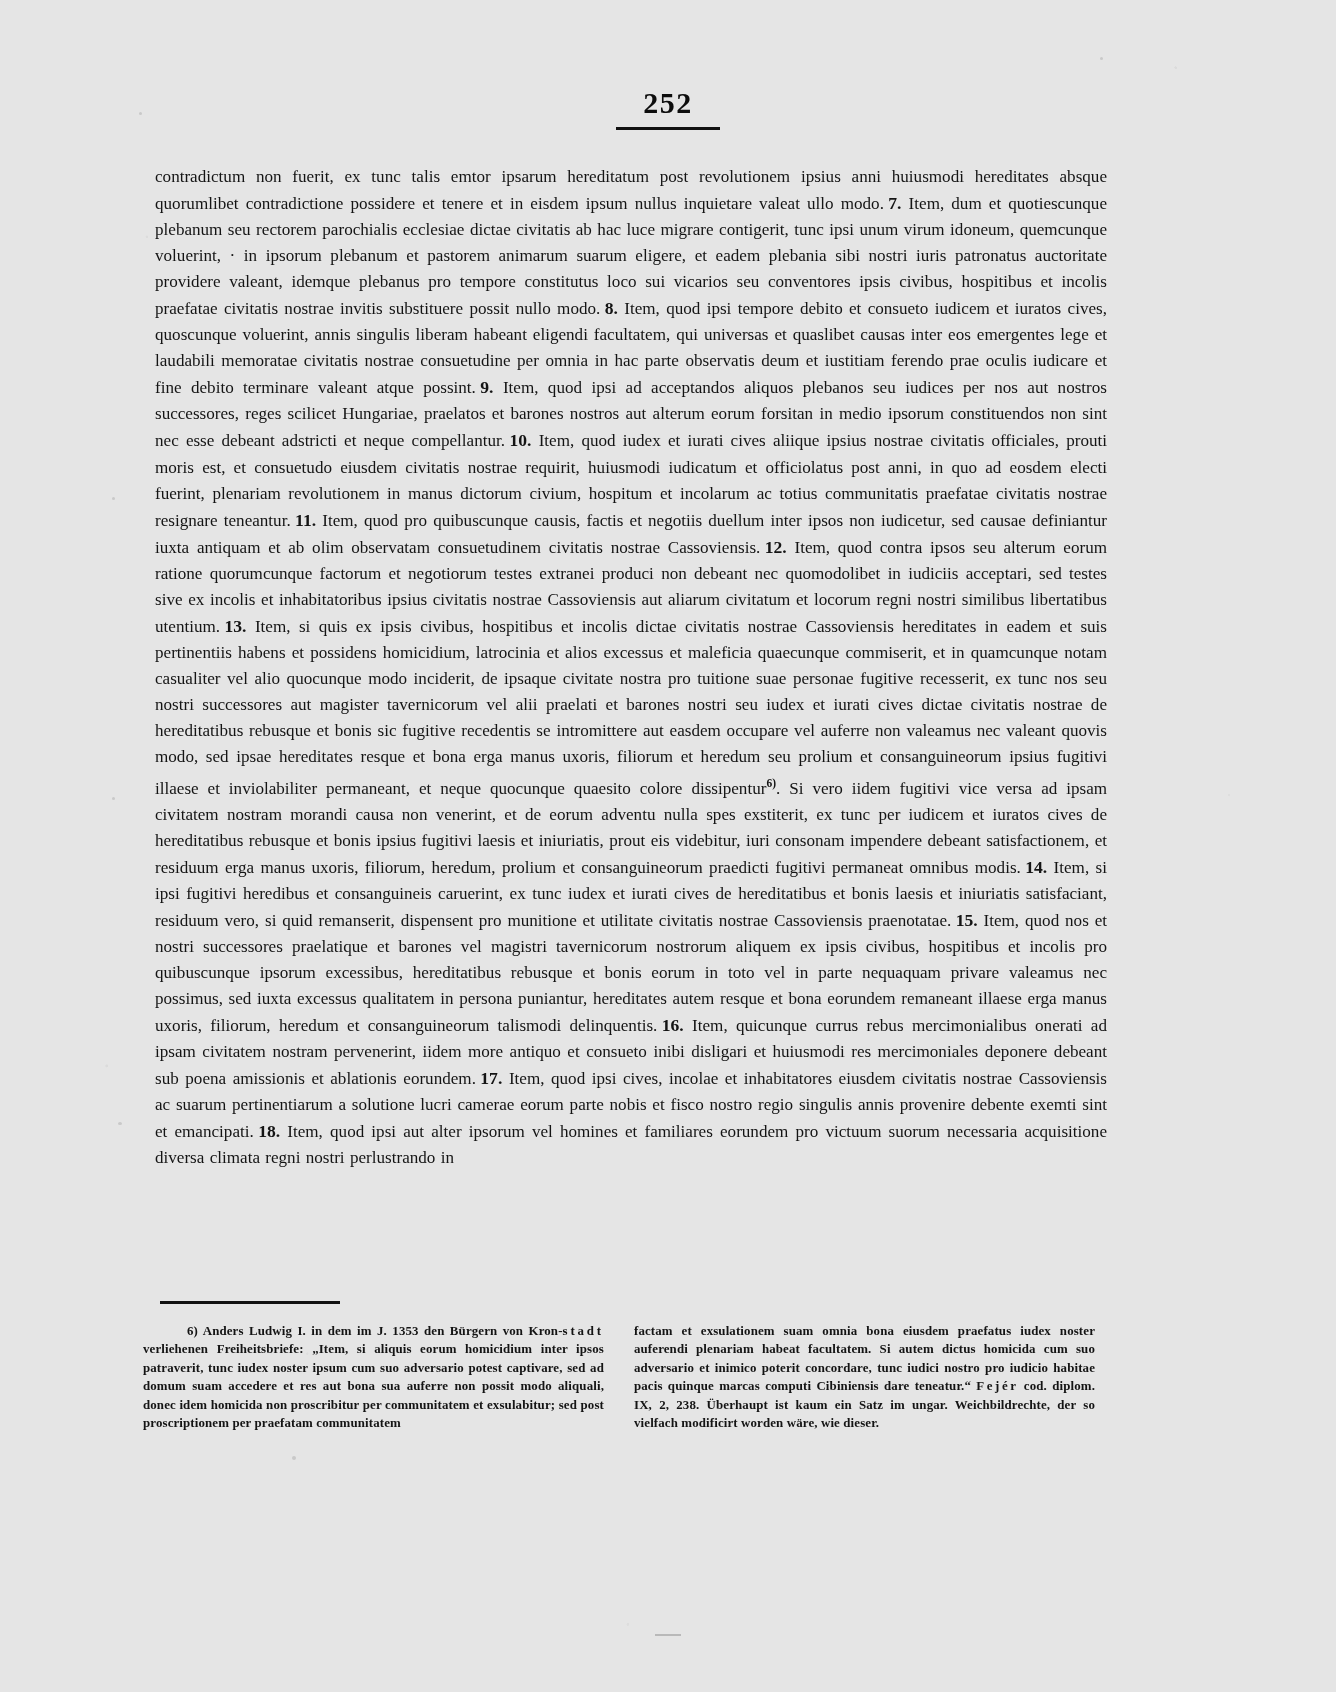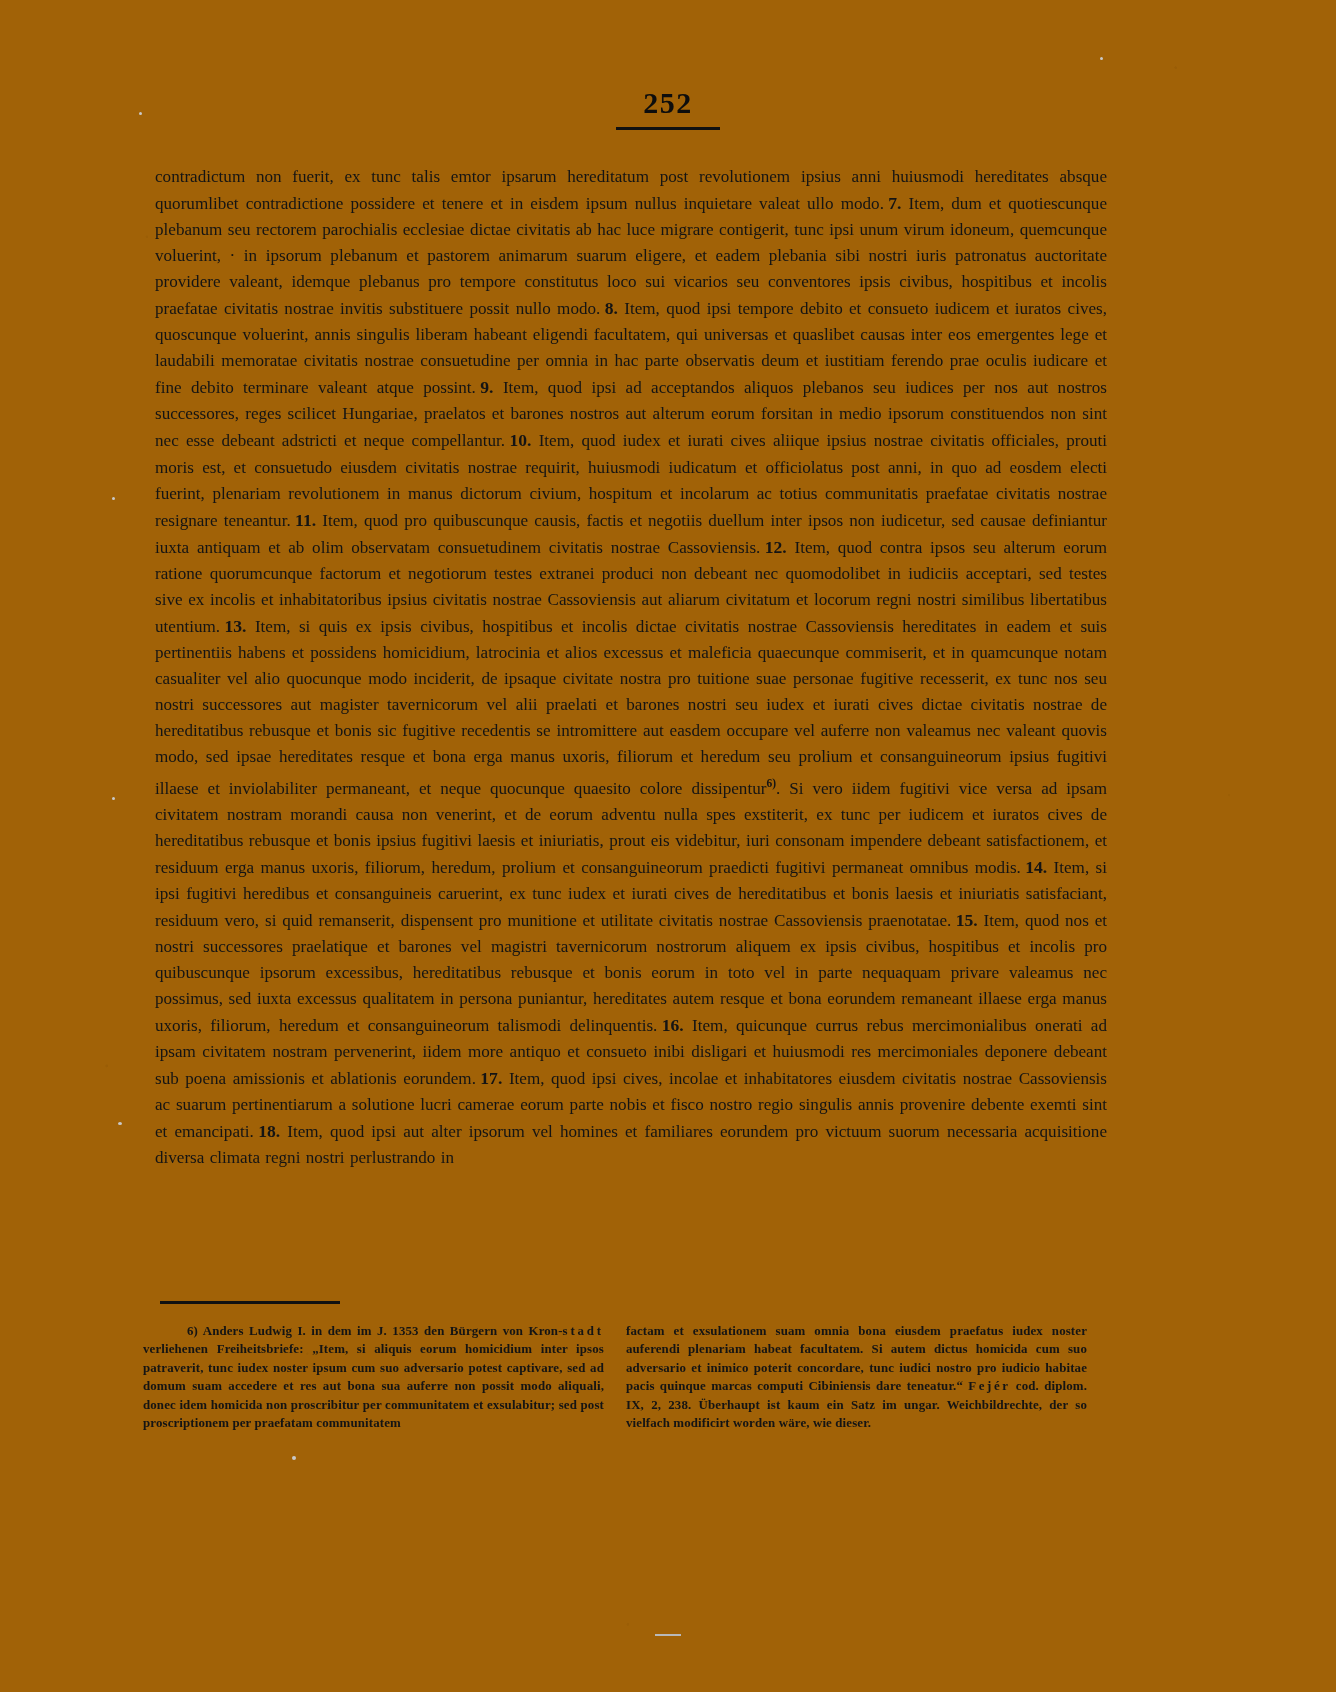--- a/index.html
+++ b/index.html
@@ -6,21 +6,21 @@
   html, body {
     margin: 0;
     padding: 0;
     background: #ffffff;
   }
 
   .page {
     position: relative;
     width: 1336px;
     height: 1692px;
-    background: #a16207;
+    background: #e5e5e5;
     overflow: hidden;
     font-family: "Liberation Serif", "DejaVu Serif", serif;
     color: #141414;
   }
 
   
   .paper-grain {
     position: absolute;
     inset: 0;
     pointer-events: none;
@@ -97,21 +97,21 @@
     background: #111;
   }
 
   
   .footnotes {
     position: absolute;
     top: 1322px;
     left: 143px;
     width: 952px;
     display: flex;
-    gap: 22px;
+    gap: 30px;
     font-size: 12.9px;
     line-height: 18.4px;
     font-weight: bold;
     letter-spacing: 0.01em;
   }
   .fn-col {
     width: 461px;
     text-align: justify;
     text-justify: inter-word;
   }

